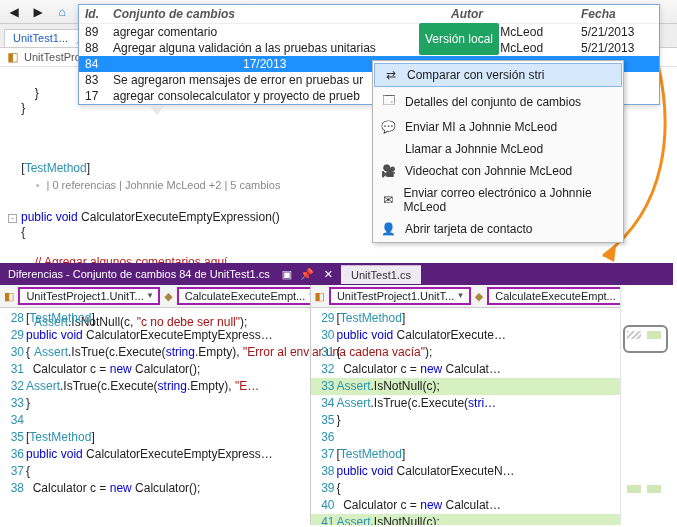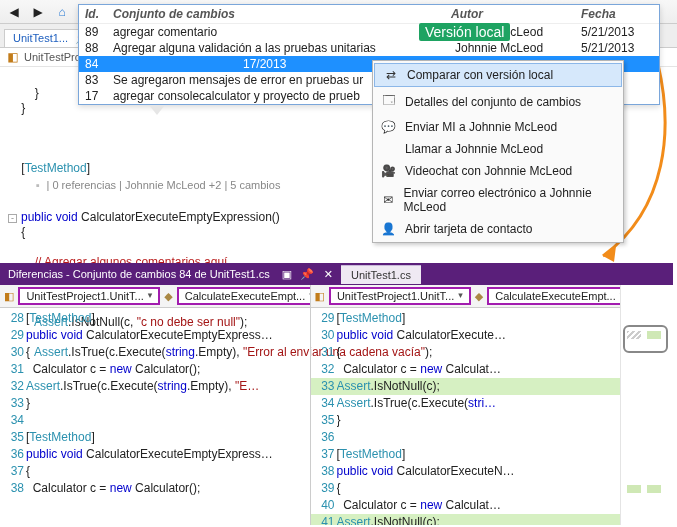--- a/index.html
+++ b/index.html
@@ -20,21 +20,21 @@
   
   .history-popup { position: absolute; top: 4px; left: 78px; right: 8px; width: 582px; background: #fff; border: 1px solid #7aa6da; z-index: 20; box-shadow: 0 2px 6px rgba(0,0,0,0.15); }
   .hist-head { display: flex; font-weight: 600; color: #555; padding: 2px 6px; border-bottom: 1px solid #eee; font-style: italic; }
   .col-id { width: 28px; }
   .col-desc { flex: 1; }
   .col-auth { width: 130px; }
   .col-date { width: 72px; text-align: left; }
   .hist-row { display: flex; padding: 1px 6px; align-items: center; }
   .hist-row.sel { background: #1e90ff; color: #fff; }
   .avatar { width: 12px; height: 12px; background: #1ea362; margin-right: 4px; }
-  .badge-local { position: absolute; left: 340px; top: 18px; background: #1ea362; color: #fff; font-size: 14px; padding: 1px 6px; border-radius: 2px; }
+  .badge-local { position: absolute; left: 340px; top: 18px; background: #1ea362; color: #fff; font-size: 12px; padding: 9px 6px; border-radius: 2px; }
   .pointer { position:absolute; left:70px; top:100px; width:0; height:0; border-left:8px solid transparent; border-right:8px solid transparent; border-top:10px solid #e6e6e6;}
   
   
   .ctx-menu { position: absolute; top: 60px; left: 372px; width: 252px; background: #fafafa; border: 1px solid #b5b5b5; box-shadow: 2px 2px 4px rgba(0,0,0,0.2); z-index: 30; padding: 2px 0; }
   .ctx-item { display: flex; align-items: center; gap: 8px; padding: 4px 8px; font-size: 12px; }
   .ctx-item:first-child { background: #d6e8fb; border: 1px solid #8cb7e8; margin: 0 1px; }
   .ctx-ico { width: 16px; display: flex; align-items: center; justify-content: center; color: #333; }
   
   
   .arrow { position:absolute; top:58px; left:548px; z-index:10; pointer-events:none;}
@@ -191,21 +191,21 @@
         <div class="col-date">26/2013</div>
       </div>
     </div>
   <div class="badge-local">Versión local</div>
   <div class="pointer"></div>
 </div>
 
 <div class="ctx-menu" id="ctx">
     <div class="ctx-item">
       <span class="ctx-ico">⇄</span>
-      <span>Comparar con versión local</span>
+      <span>Comparar con versión stri</span>
     </div>
     <div class="ctx-item">
       <span class="ctx-ico">🗔</span>
       <span>Detalles del conjunto de cambios</span>
     </div>
     <div class="ctx-item">
       <span class="ctx-ico">💬</span>
       <span>Enviar MI a Johnnie McLeod</span>
     </div>
     <div class="ctx-item">

